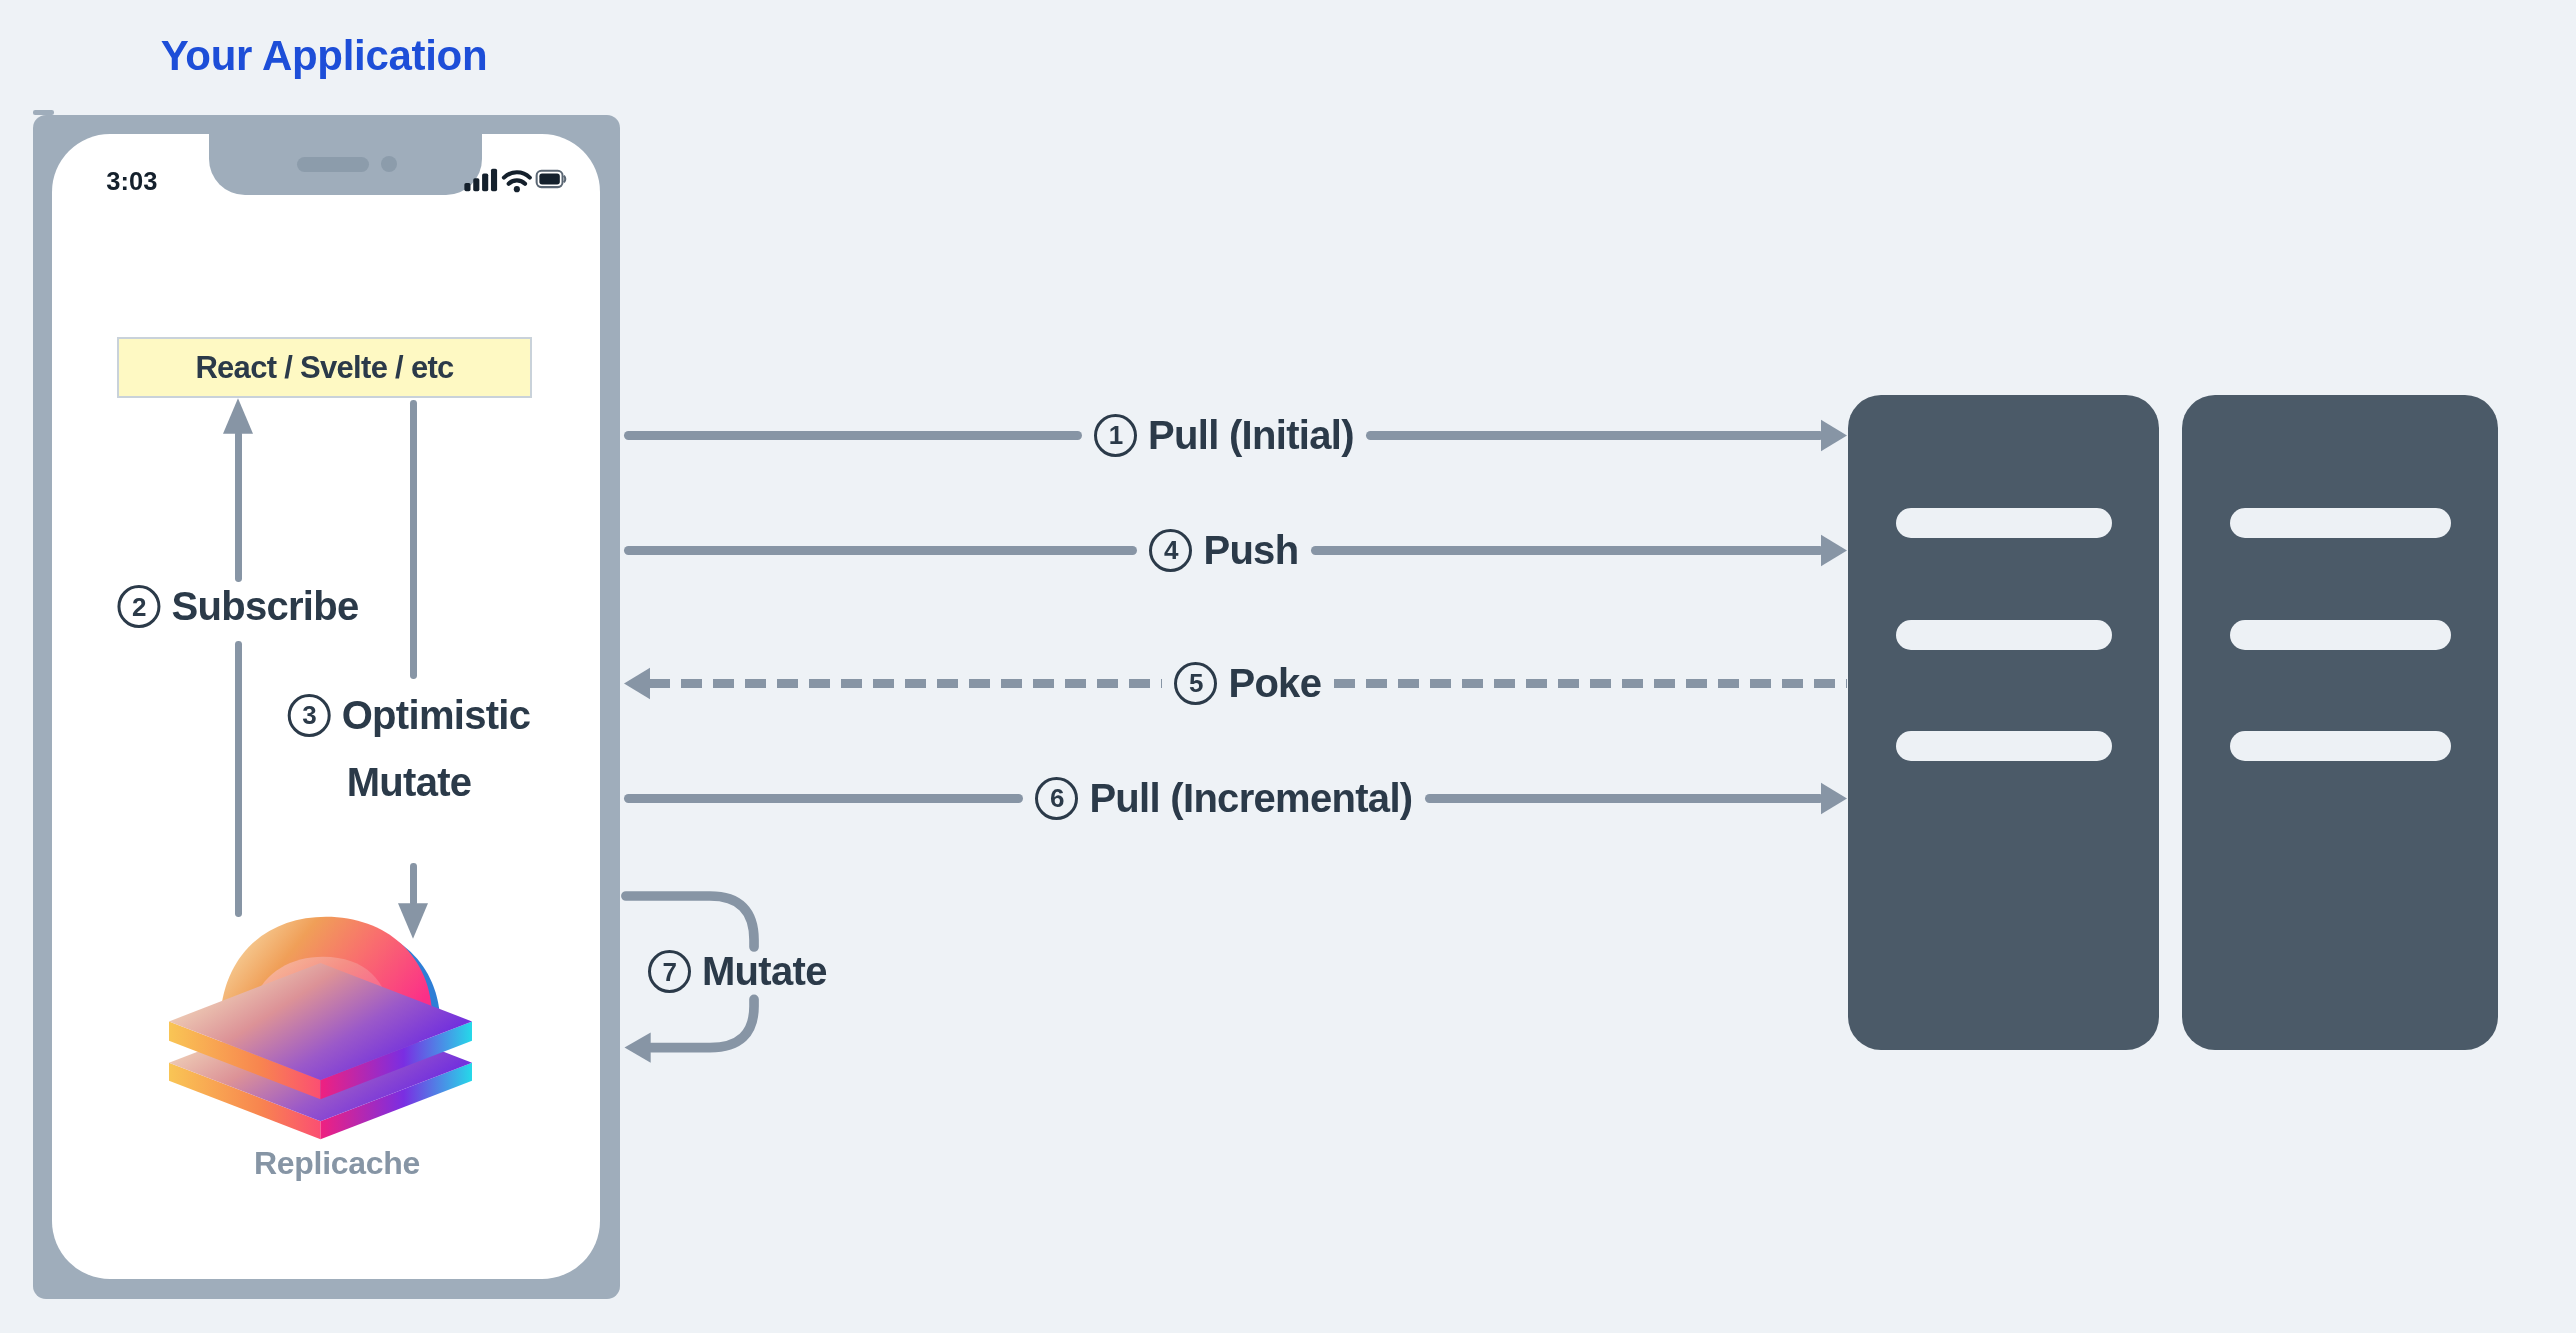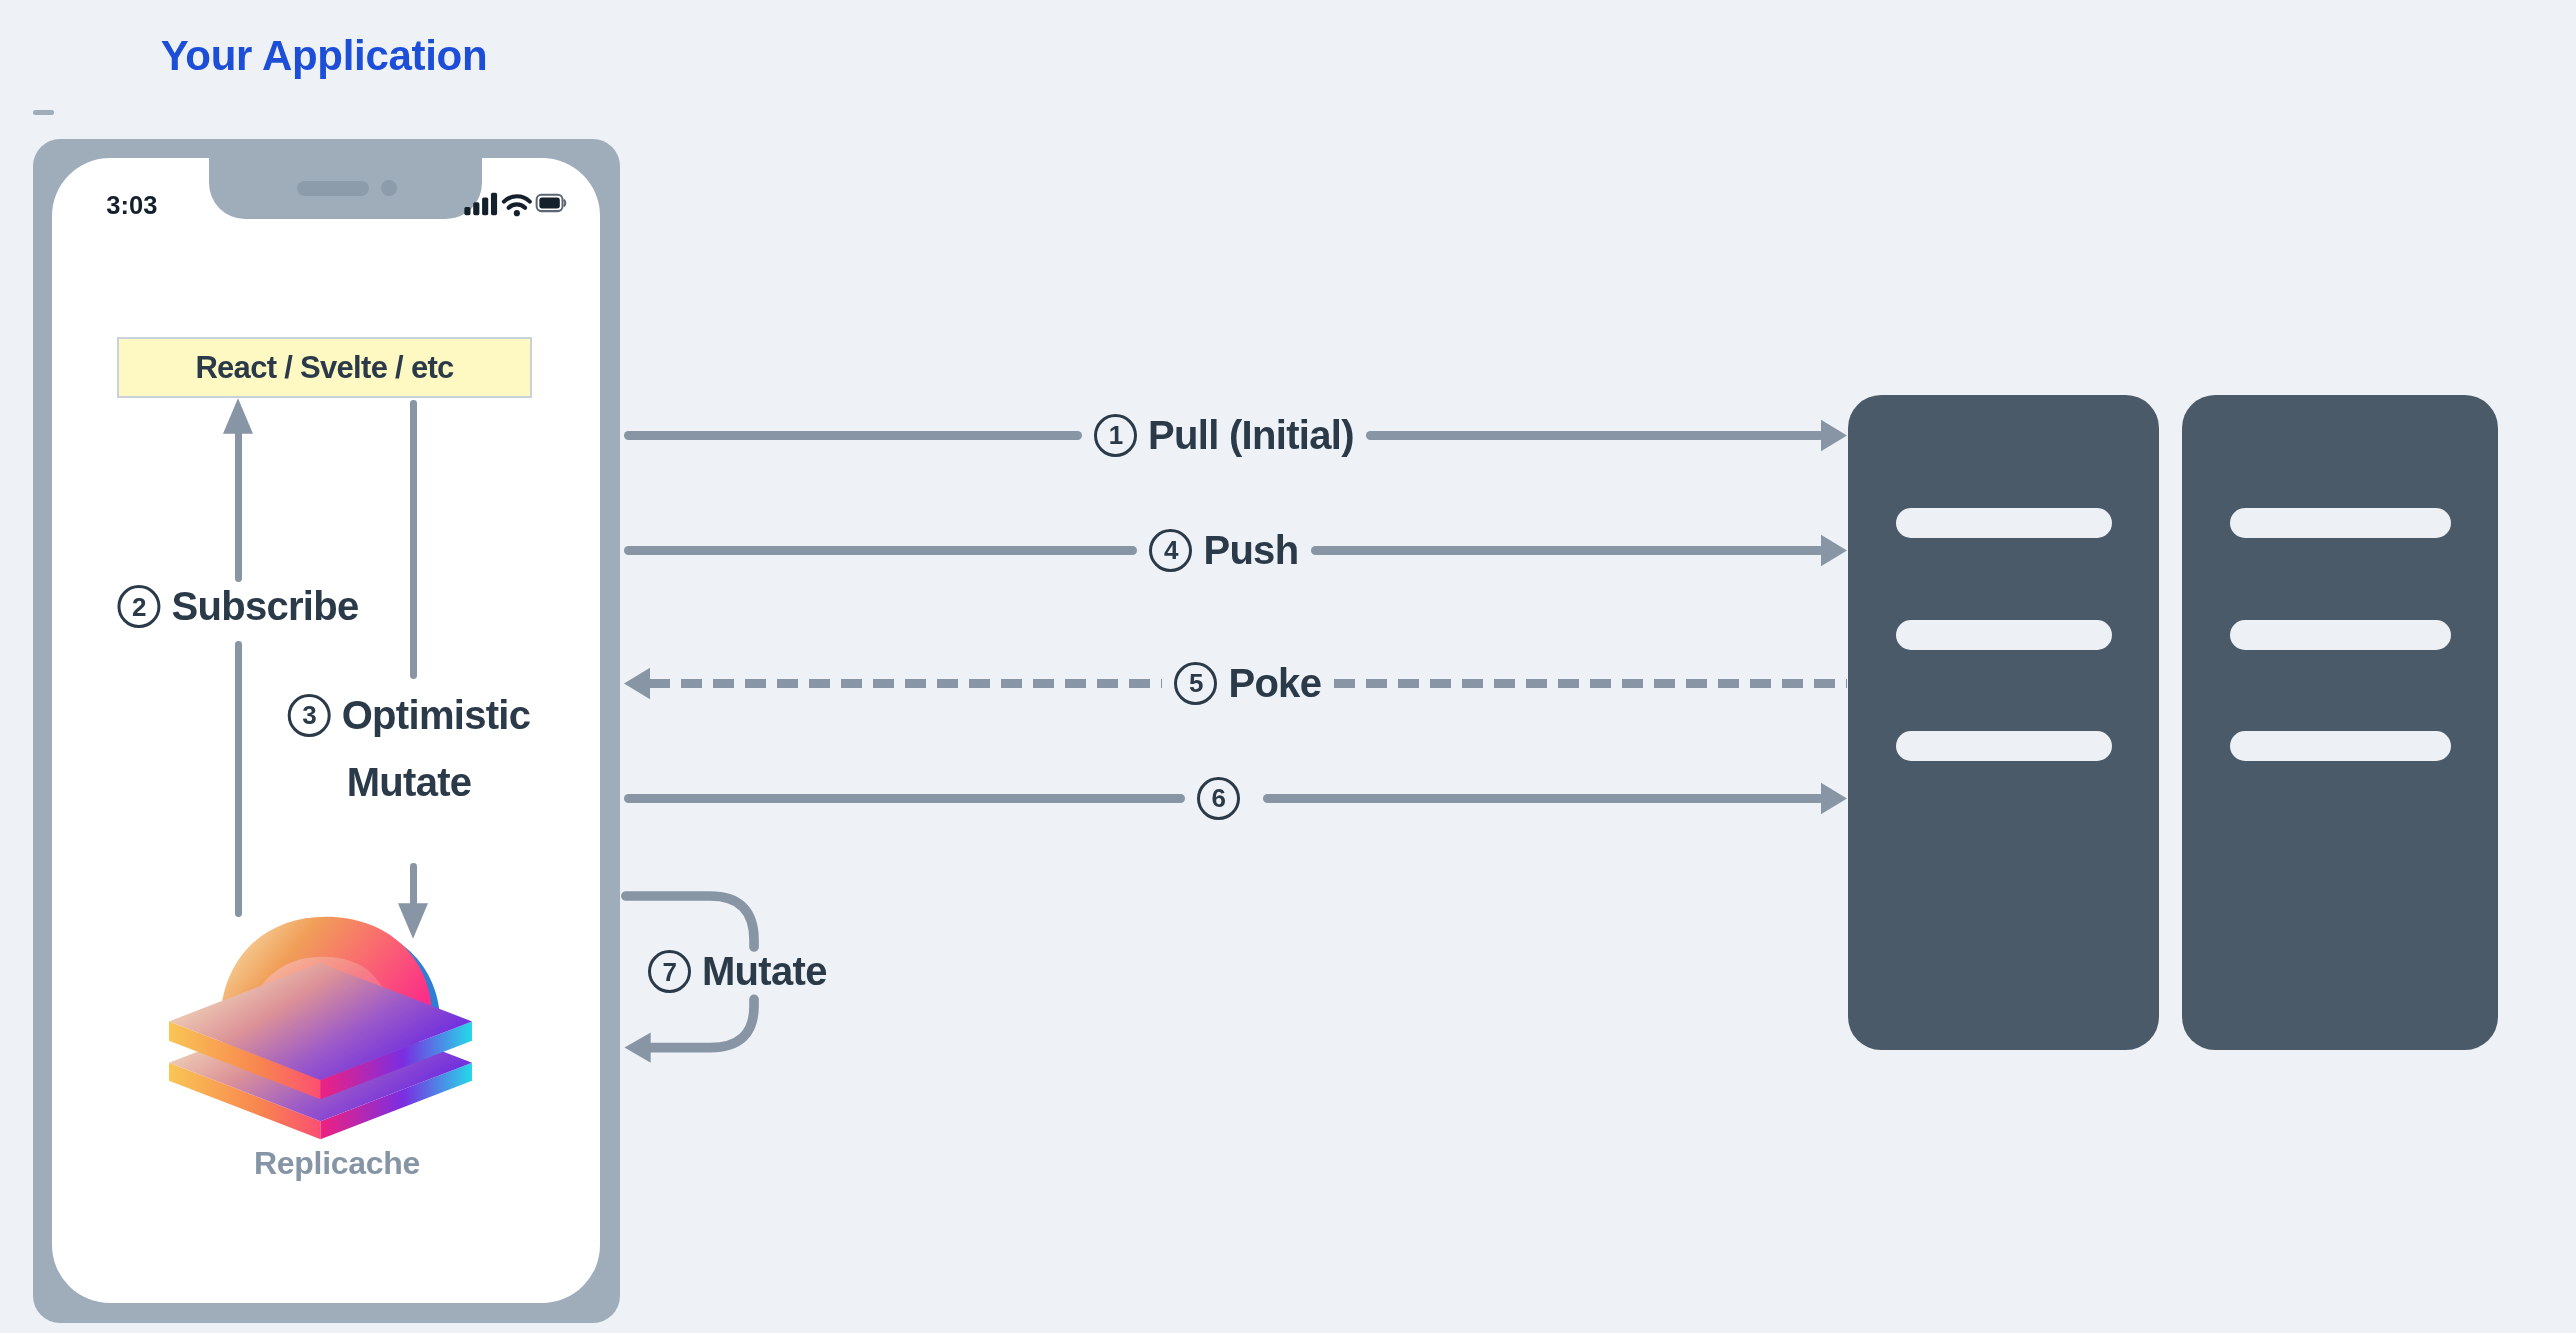--- a/index.html
+++ b/index.html
@@ -5,21 +5,21 @@
   html,body{margin:0;padding:0;}
   body{font-family:"Liberation Sans","DejaVu Sans",sans-serif;background:#eef2f6;}
   .stage{position:relative;width:2576px;height:1334px;background:#eef2f6;overflow:hidden;}
 
   .section-title{position:absolute;font-size:42px;font-weight:600;color:#1d4ed8;letter-spacing:-0.3px;white-space:nowrap;transform:translateX(-50%);}
 
   
   .tick{position:absolute;left:33px;top:110px;width:20.7px;height:4.8px;border-radius:2.1px;background:#9fadbb;}
 
   
-  .phone{position:absolute;left:33px;top:115px;width:587px;height:1184px;border-radius:27px;background:#9fadbb;margin-top:24px;}
+  .phone{position:absolute;left:33px;top:115px;width:587px;height:1184px;border-radius:13px;background:#9fadbb;}
   .screen{position:absolute;left:19.3px;top:19.3px;width:548px;height:1145px;border-radius:58px;background:#ffffff;}
   .notch{position:absolute;left:157px;top:0;width:273px;height:61px;background:#9fadbb;border-radius:0 0 36px 36px;}
   .speaker{position:absolute;left:88px;top:23px;width:72px;height:14.5px;border-radius:7.6px;background:#8c9cab;}
   .camera{position:absolute;left:172px;top:21.4px;width:16px;height:16px;border-radius:50%;background:#8c9cab;}
   .time{position:absolute;left:54px;top:33px;font-size:25.5px;font-weight:700;color:#14202c;letter-spacing:0;}
   .statusicons{position:absolute;left:412px;top:32px;}
 
   
   .uibox{position:absolute;left:117px;top:337px;width:415px;height:61px;background:#fef9c3;border:2.8px solid #c9d2da;box-sizing:border-box;display:flex;align-items:center;justify-content:center;}
   .uibox span{font-size:31px;font-weight:600;color:#2b3a49;letter-spacing:-0.7px;}
@@ -204,20 +204,21 @@
       <span class="num">5</span>
       <span>Poke</span>
     </div>
     <div class="seg dashed"></div>
   </div>
 
   <div class="flow-row" style="top:767px;">
     <div class="seg"></div>
     <div class="flow-label">
       <span class="num">6</span>
+      <span>Pull (Incremental)</span>
     </div>
     <div class="seg"></div>
     <svg class="head head-right" width="26" height="39" viewBox="0 0 38 56">
         <polygon points="0,5 38,28 0,51" fill="#8795a5"></polygon>
       </svg>
   </div>
 
   <svg class="rebase-svg" width="186" height="186" viewBox="0 0 270 270">
     <path d="M 10 16 H 132 Q 196 16 196 80 V 90" stroke="#8795a5" stroke-width="14" fill="none" stroke-linecap="round"></path>
     <path d="M 196 166 V 176 Q 196 236 132 236 H 46" stroke="#8795a5" stroke-width="14" fill="none" stroke-linecap="round"></path>

